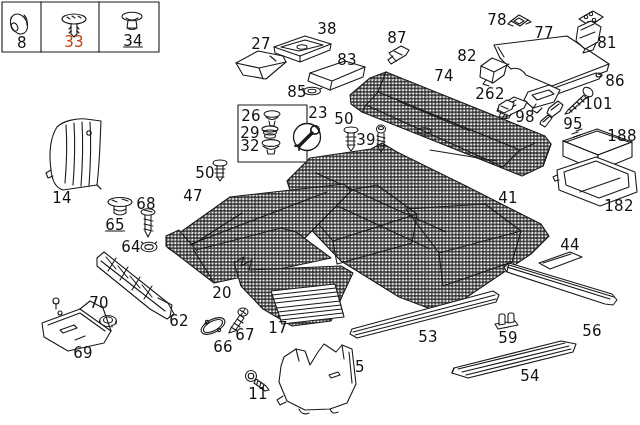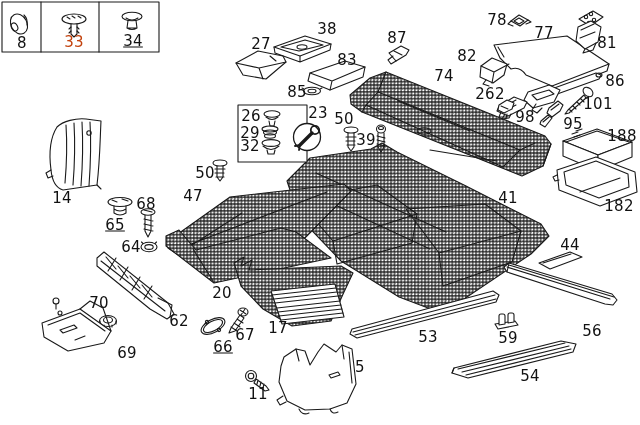--- a/index.html
+++ b/index.html
@@ -344,24 +344,24 @@
       <div class="callout" style="left: 622px; top: 136px; color: rgb(17, 17, 17);">188</div>
       <div class="callout" style="left: 619px; top: 206px; color: rgb(17, 17, 17);">182</div>
       <div class="callout" style="left: 508px; top: 198px; color: rgb(17, 17, 17);">41</div>
       <div class="callout" style="left: 205px; top: 173px; color: rgb(17, 17, 17);">50</div>
       <div class="callout" style="left: 193px; top: 196px; color: rgb(17, 17, 17);">47</div>
       <div class="callout" style="left: 62px; top: 198px; color: rgb(17, 17, 17);">14</div>
       <div class="callout" style="left: 146px; top: 204px; color: rgb(17, 17, 17);">68</div>
       <div class="callout" style="left: 115px; top: 225px; color: rgb(17, 17, 17); text-decoration: underline;">65</div>
       <div class="callout" style="left: 131px; top: 247px; color: rgb(17, 17, 17);">64</div>
       <div class="callout" style="left: 99px; top: 303px; color: rgb(17, 17, 17);">70</div>
-      <div class="callout" style="left: 83px; top: 353px; color: rgb(17, 17, 17); margin-left: 44px;">69</div>
+      <div class="callout" style="left: 83px; top: 353px; color: rgb(17, 17, 17);">69</div>
       <div class="callout" style="left: 179px; top: 321px; color: rgb(17, 17, 17);">62</div>
       <div class="callout" style="left: 222px; top: 293px; color: rgb(17, 17, 17);">20</div>
-      <div class="callout" style="left: 223px; top: 347px; color: rgb(17, 17, 17); text-decoration: underline;">66</div>
+      <div class="callout" style="left: 223px; top: 347px; color: rgb(17, 17, 17);">66</div>
       <div class="callout" style="left: 245px; top: 335px; color: rgb(17, 17, 17);">67</div>
       <div class="callout" style="left: 278px; top: 328px; color: rgb(17, 17, 17);">17</div>
       <div class="callout" style="left: 258px; top: 394px; color: rgb(17, 17, 17);">11</div>
       <div class="callout" style="left: 360px; top: 367px; color: rgb(17, 17, 17);">5</div>
       <div class="callout" style="left: 570px; top: 245px; color: rgb(17, 17, 17);">44</div>
       <div class="callout" style="left: 592px; top: 293px; color: rgb(17, 17, 17); margin-top: 38px;">56</div>
       <div class="callout" style="left: 428px; top: 337px; color: rgb(17, 17, 17);">53</div>
       <div class="callout" style="left: 508px; top: 338px; color: rgb(17, 17, 17);">59</div>
       <div class="callout" style="left: 530px; top: 376px; color: rgb(17, 17, 17);">54</div>
     </div>

